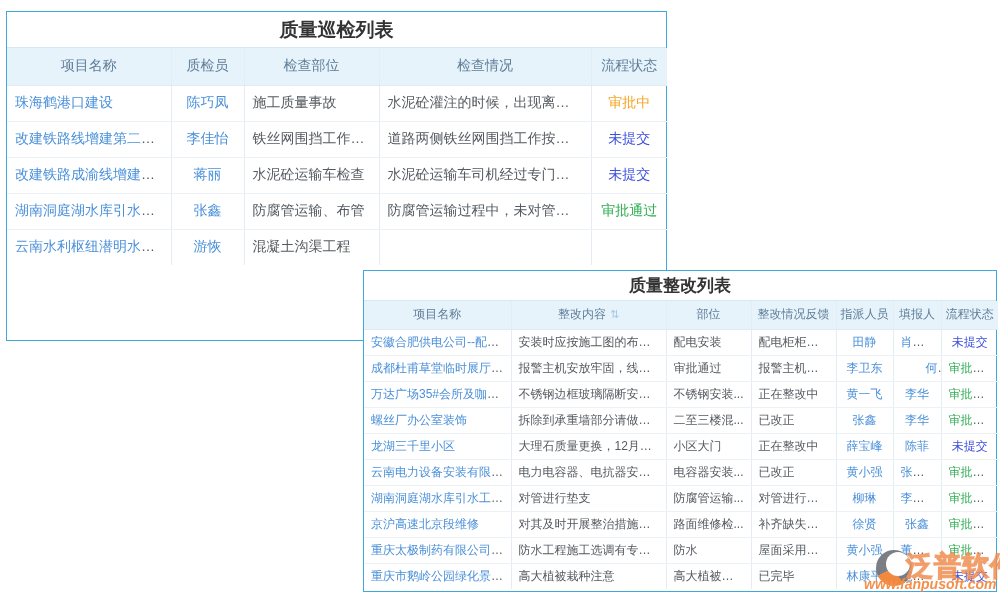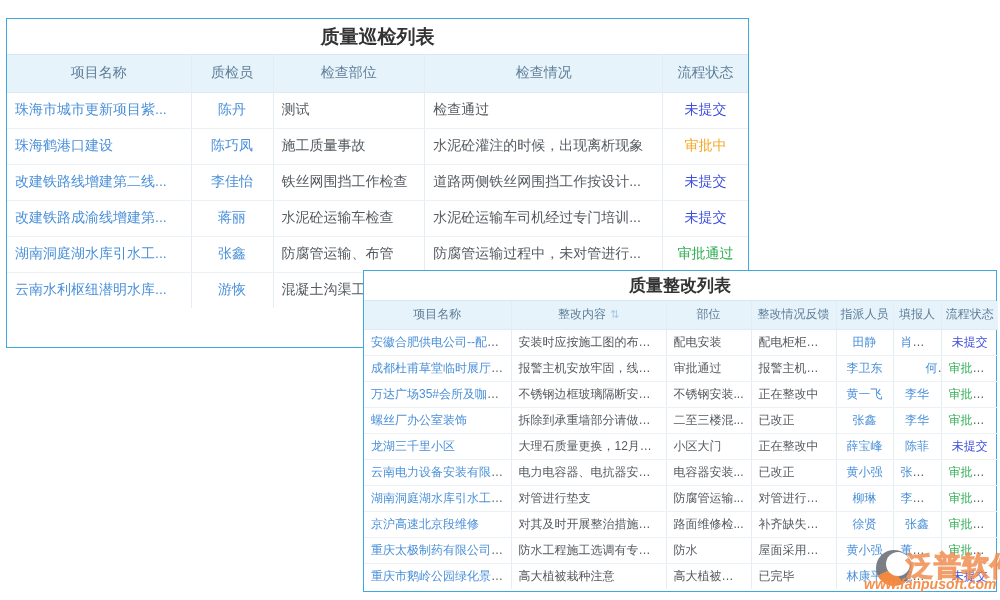--- a/index.html
+++ b/index.html
@@ -1,21 +1,21 @@
 <!DOCTYPE html>
 <html style="--panel-border: #3FA9DC; --title-color: #333333; --header-bg: #E7F3FB; --header-text: #5E7E99; --cell-text: #555A60; --link-blue: #4A90D9; --status-unsubmitted: #3D4FE0; --status-reviewing: #F5A623; --status-approved: #2FAE52;"><head>
 <meta charset="utf-8">
 <style>
   * { margin:0; padding:0; box-sizing:border-box; }
   html,body { width:1000px; height:600px; background:#fff; overflow:hidden;
               font-family:"Liberation Sans","DejaVu Sans",sans-serif; }
   .stage { position:relative; width:1000px; height:600px; background:#fff; }
 
   .panel { position:absolute; background:#fff; border:1px solid var(--panel-border); }
-  .panel-inspection { left:6px; top:18px; width:743px; height:330px; z-index:1; }
+  .panel-inspection { left:6px; top:11px; width:661px; height:330px; z-index:1; }
   .panel-rect       { left:363px; top:270px; width:634px; height:322px; z-index:2; }
 
   .panel-title { text-align:center; font-weight:bold; color:var(--title-color);
                  border-bottom:1px solid #D6E8F4; background:#fff; }
   .panel-inspection .panel-title { height:36px; line-height:36px; font-size:19px; }
   .panel-rect .panel-title       { height:30px; line-height:30px; font-size:17px; }
 
   table { width:100%; border-collapse:collapse; table-layout:fixed; }
   th, td { overflow:hidden; white-space:nowrap; text-overflow:ellipsis;
            border-right:1px solid #E5EDF4; }
@@ -71,27 +71,20 @@
           <tr>
             <th style="text-align: center;"><span>项目名称</span></th>
             <th style="text-align: center;"><span>质检员</span></th>
             <th style="text-align: center;"><span>检查部位</span></th>
             <th style="text-align: center;"><span>检查情况</span></th>
             <th style="text-align: center;"><span>流程状态</span></th>
           </tr>
         </thead>
       <tbody>
           <tr>
-            <td style="text-align: left;"><span class="cell-link">珠海市城市更新项目紫...</span></td>
-            <td style="text-align: center;"><span class="cell-link">陈丹</span></td>
-            <td style="text-align: left;">测试</td>
-            <td style="text-align: left;">检查通过</td>
-            <td style="text-align: center;"><span class="status st-unsubmitted">未提交</span></td>
-          </tr>
-          <tr>
             <td style="text-align: left;"><span class="cell-link">珠海鹤港口建设</span></td>
             <td style="text-align: center;"><span class="cell-link">陈巧凤</span></td>
             <td style="text-align: left;">施工质量事故</td>
             <td style="text-align: left;">水泥砼灌注的时候，出现离析现象</td>
             <td style="text-align: center;"><span class="status st-reviewing">审批中</span></td>
           </tr>
           <tr>
             <td style="text-align: left;"><span class="cell-link">改建铁路线增建第二线...</span></td>
             <td style="text-align: center;"><span class="cell-link">李佳怡</span></td>
             <td style="text-align: left;">铁丝网围挡工作检查</td>

